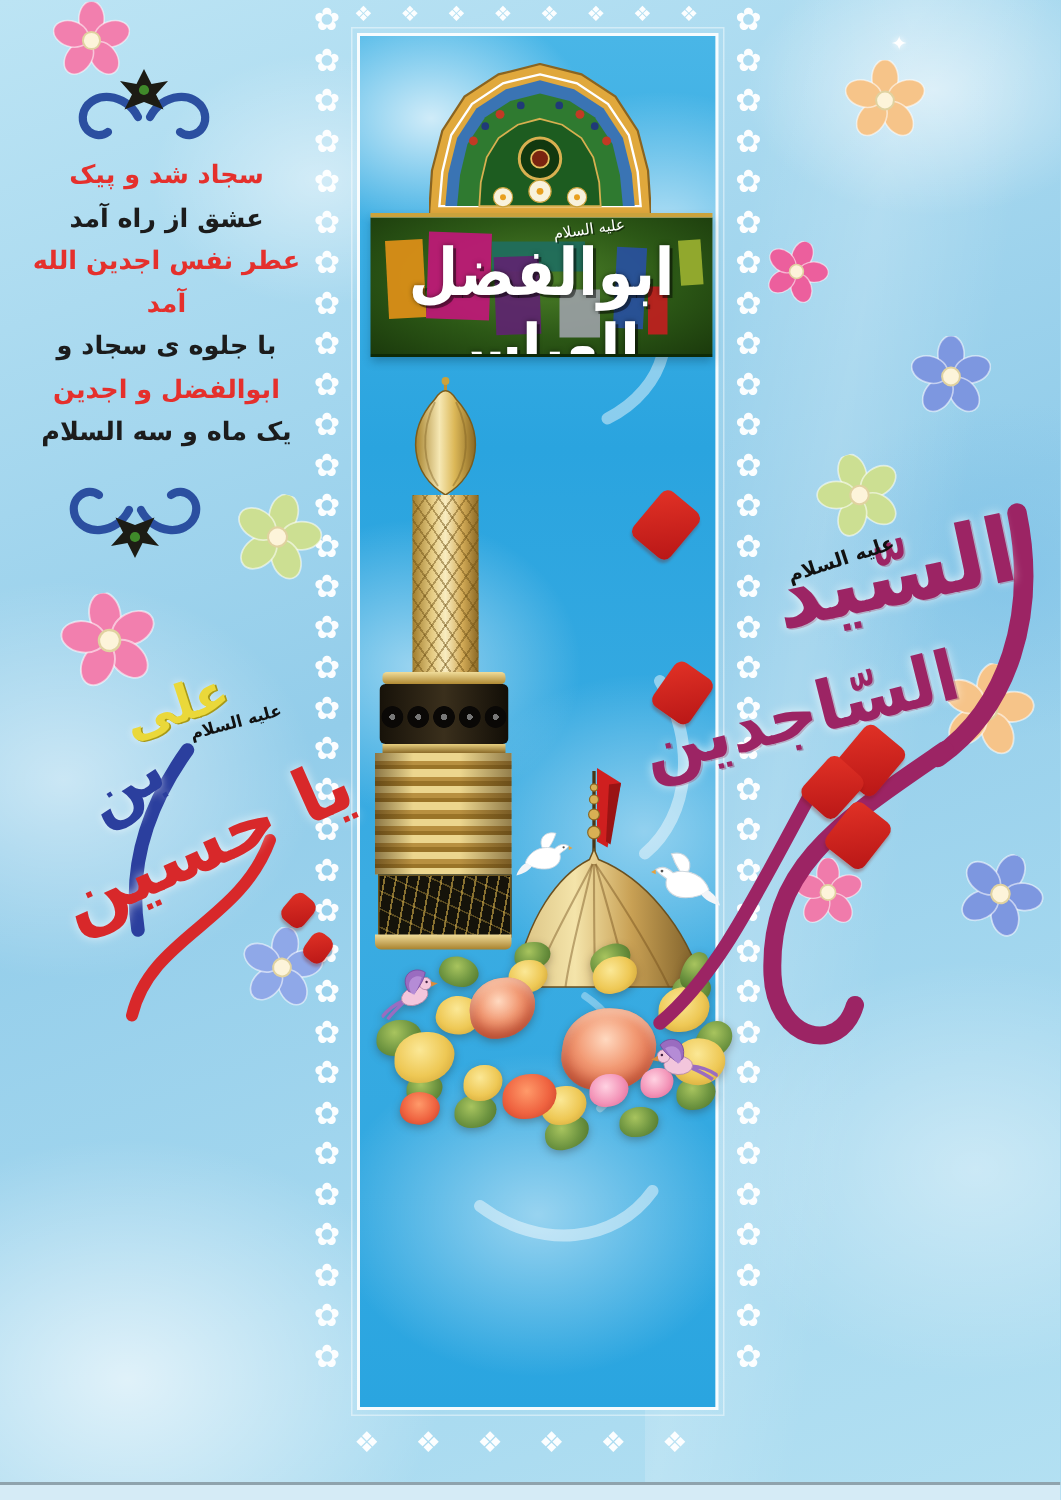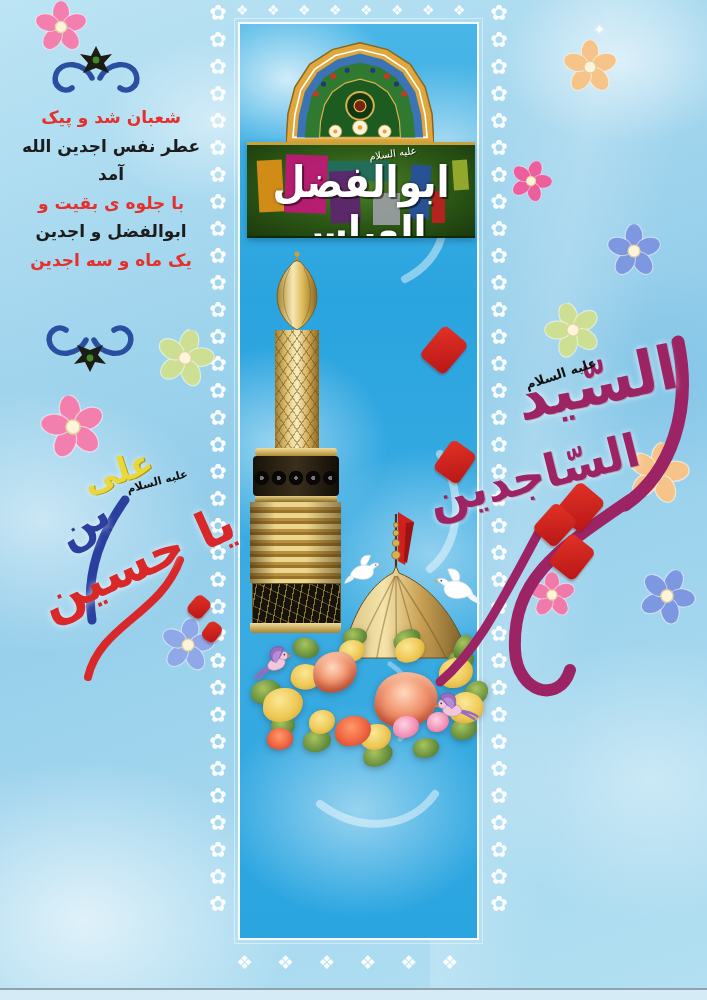--- a/index.html
+++ b/index.html
@@ -370,25 +370,26 @@
   </svg>
 <svg class="flower" style="left:639px;top:568px;width:56px;height:56px;color:#7d97e0;transform:rotate(25deg)">
     <use href="#flw"></use>
   </svg>
 <svg class="flower" style="left:161px;top:618px;width:54px;height:54px;color:#8fa8e8;transform:rotate(8deg)">
     <use href="#flw"></use>
   </svg>
 <div class="abs sparkle" style="left:594px;top:22px">✦</div>
 
 <div class="abs poem">
-  <div>شعبان شد و پیک</div>
+  <div>سجاد شد و پیک</div>
+  <div>عشق از راه آمد</div>
   <div>عطر نفس اجدین الله آمد</div>
-  <div>با جلوه ی بقیت و</div>
+  <div>با جلوه ی سجاد و</div>
   <div>ابوالفضل و اجدین</div>
-  <div>یک ماه و سه اجدین</div>
+  <div>یک ماه و سه السلام</div>
 </div>
 
 <div class="abs right-callig">
   <svg style="position:absolute;left:0;top:0;width:287px;height:420px" viewBox="0 0 287 420">
     <g fill="none" stroke="#9c2464" stroke-linecap="round">
       <path d="M258,22 C272,90 252,152 205,185" stroke-width="13"></path>
       <path d="M210,180 C140,228 92,258 95,330 C97,374 140,384 150,350" stroke-width="12"></path>
       <path d="M120,210 C82,280 58,330 20,362" stroke-width="9"></path>
     </g>
   </svg>

